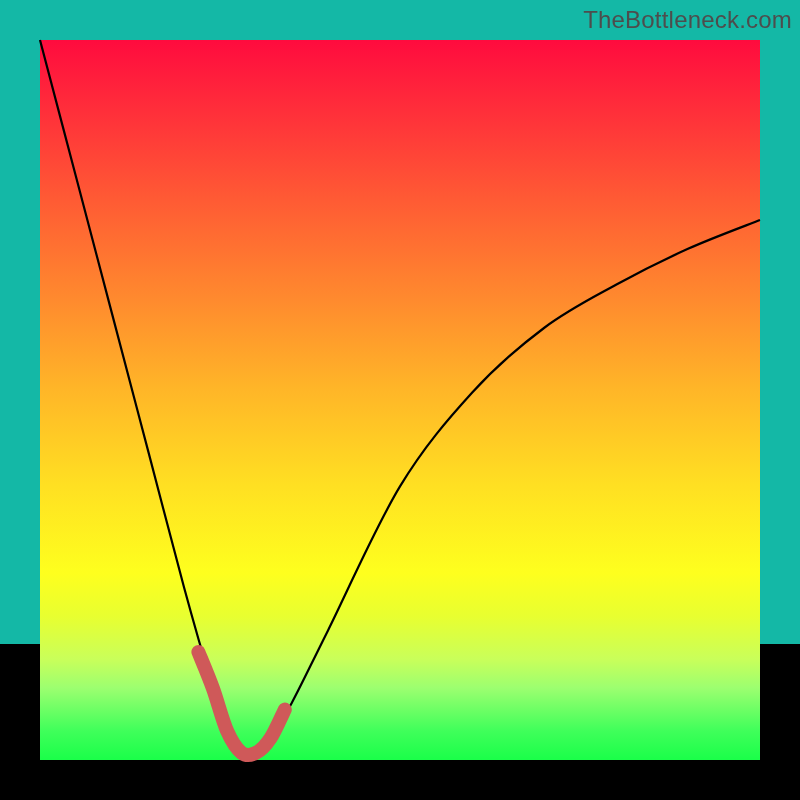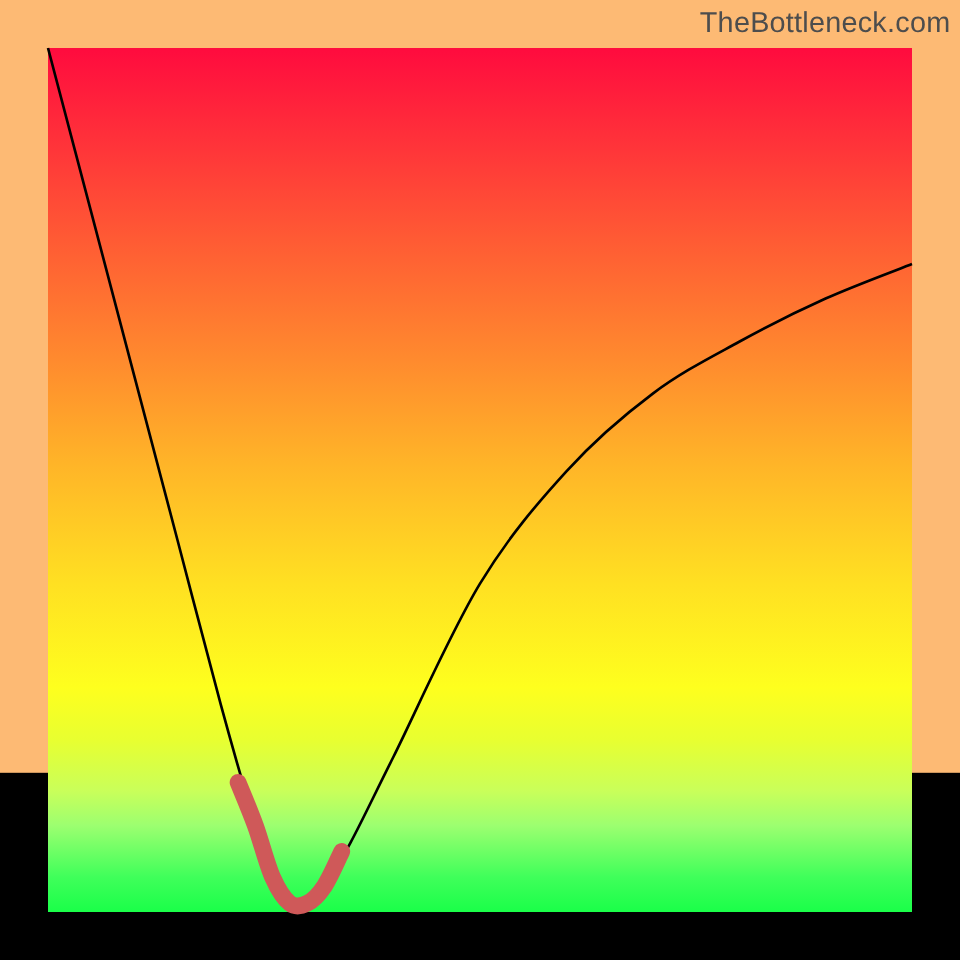--- a/index.html
+++ b/index.html
@@ -1,16 +1,16 @@
 <!DOCTYPE html>
 <html><head>
 <meta charset="utf-8">
 <style>
   html,body{margin:0;padding:0;width:800px;height:800px;background:#000;overflow:hidden;font-family:Arial,Helvetica,sans-serif}
-  .frame{position:absolute;left:0;top:0;width:800px;height:644px;background:#fdba74}
+  .frame{position:absolute;left:0;top:0;width:800px;height:644px;background:#14b8a6}
   .plot{position:absolute;left:40px;top:40px;width:720px;height:720px;
         background:linear-gradient(to bottom,
           #ff0b3e 0%,
           #ff2f3a 10%,
           #ff5a34 22%,
           #ff8a2e 36%,
           #ffb428 48%,
           #ffe022 62%,
           #feff1e 74%,
           #e8ff30 80%,

